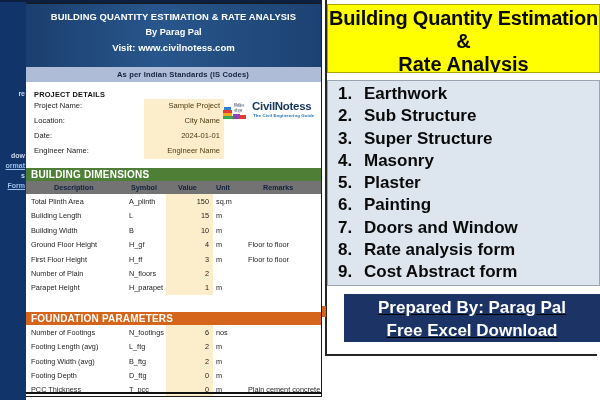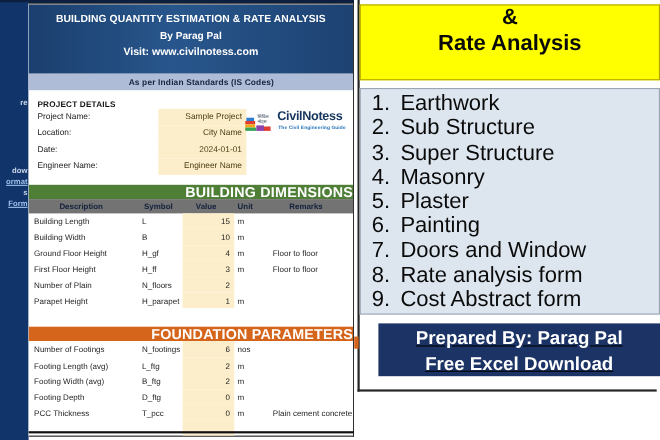--- a/index.html
+++ b/index.html
@@ -81,23 +81,22 @@
     font-size:11.5px; font-weight:bold; color:#17365d; letter-spacing:-.3px;
   }
   #logo-tag{
     position:absolute; left:31px; top:15px;
     font-size:4.4px; font-weight:bold; color:#1f6fb8; letter-spacing:.1px;
   }
 
   
   .sec-bar{
     height:13px; line-height:13px; color:#ffffff;
-    font-size:13px; font-weight:bold; padding-left:18px;
+    font-size:10px; font-weight:bold; padding-left:5px;
     letter-spacing:.2px;
-    text-align:right;
   }
   .sec-green{ background:#4f7f36; }
   .sec-orange{ background:#d4651a; }
 
   .col-head{
     height:13px; background:#737373; position:relative;
   }
   .col-head span{
     position:absolute; top:2px; font-size:7.2px; font-weight:bold; color:#14213d;
   }
@@ -138,21 +137,21 @@
     line-height:23px; white-space:nowrap;
   }
   #yl1{ margin-top:2px; letter-spacing:-.2px;}
 
   #list-box{
     position:absolute; left:5px; top:80px; width:273px; height:206px;
     background:#dde6ef; border:1px solid #9aa6b4;
     padding:2px 0 0 10px; overflow:hidden;
   }
   .litem{
-    font-size:20px; font-weight:normal; color:#0a0a0a;
+    font-size:17px; font-weight:bold; color:#0a0a0a;
     line-height:22.3px; white-space:nowrap;
   }
   .litem .num{ display:inline-block; width:26px; }
 
   #blue-banner{
     position:absolute; left:22px; top:294px; width:256px; height:48px;
     background:#1b3365; text-align:center; overflow:hidden;text-decoration:underline;
   }
   #blue-banner .bl{
     font-size:17px; font-weight:bold; color:#ffffff;
@@ -232,20 +231,28 @@
     <div class="col-head">
       <span style="left:28px;">Description</span>
       <span style="left:105px;">Symbol</span>
       <span style="left:152px;">Value</span>
       <span style="left:190px;">Unit</span>
       <span style="left:237px;">Remarks</span>
     </div>
     <div id="bd-rows">
         <div class="trow">
           <div class="hl-col"></div>
+          <div class="c-desc">Total Plinth Area</div>
+          <div class="c-sym">A_plinth</div>
+          <div class="c-val">150</div>
+          <div class="c-unit">sq.m</div>
+          <div class="c-rem"></div>
+        </div>
+        <div class="trow">
+          <div class="hl-col"></div>
           <div class="c-desc">Building Length</div>
           <div class="c-sym">L</div>
           <div class="c-val">15</div>
           <div class="c-unit">m</div>
           <div class="c-rem"></div>
         </div>
         <div class="trow">
           <div class="hl-col"></div>
           <div class="c-desc">Building Width</div>
           <div class="c-sym">B</div>
@@ -337,20 +344,21 @@
         </div>
       </div>
   </div>
   <div id="bottom-rule"></div>
 </div>
 
 <div id="right-panel">
   <div id="poster-border"></div>
 
   <div id="yellow-banner">
+    <div class="yl" id="yl1">Building Quantity Estimation</div>
     <div class="yl">&amp;</div>
     <div class="yl">Rate Analysis</div>
   </div>
 
   <div id="list-box">
       <div class="litem"><span class="num">1.</span><span>Earthwork</span></div>
       <div class="litem"><span class="num">2.</span><span>Sub Structure</span></div>
       <div class="litem"><span class="num">3.</span><span>Super Structure</span></div>
       <div class="litem"><span class="num">4.</span><span>Masonry</span></div>
       <div class="litem"><span class="num">5.</span><span>Plaster</span></div>

